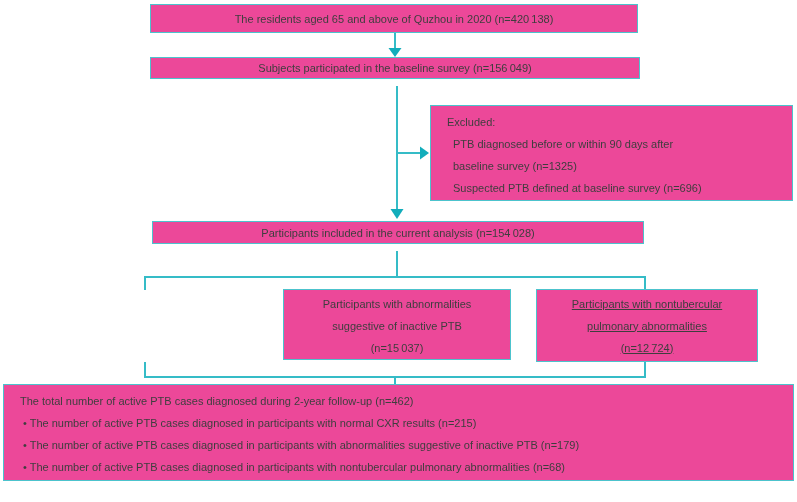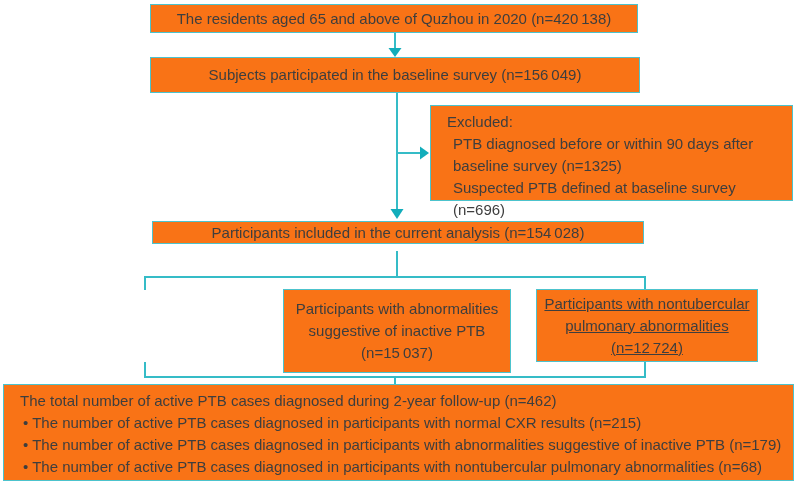--- a/index.html
+++ b/index.html
@@ -15,22 +15,22 @@
     width:797px;height:502px;
     background:var(--bg);
     font-family:"Liberation Sans","DejaVu Sans",sans-serif;
     color:var(--text);
     overflow:hidden;
   }
   .fc-box{
     position:absolute;
     box-sizing:border-box;
     border:1.5px solid var(--box-border);
-    background:#f97316;
-    font-size:15px;
+    background:#ec4899;
+    font-size:11px;
     line-height:22px;
     color:var(--text);
   }
   .fc-box.center{
     display:flex;
     align-items:center;
     justify-content:center;
     text-align:center;
   }
   .pre{white-space:pre-line;}
@@ -69,37 +69,37 @@
     <line x1="645" y1="362" x2="645" y2="378"></line>
     <line x1="145" y1="377" x2="645" y2="377"></line>
     <line x1="395" y1="377" x2="395" y2="392"></line>
     <polygon points="388.5,390 401.5,390 395,400"></polygon>
   </svg>
 
   <div class="fc-box center" style="left:150px;top:4px;width:488px;height:29px;">
     <span>The residents aged 65 and above of Quzhou in 2020 (n=420 138)</span>
   </div>
 
-  <div class="fc-box center" style="left:150px;top:57px;width:490px;height:36px;">
+  <div class="fc-box center" style="left:150px;top:57px;width:490px;height:22px;">
     <span>Subjects participated in the baseline survey (n=156 049)</span>
   </div>
 
   <div class="fc-box left-text" style="left:430px;top:105px;width:363px;height:96px;">
     <div>Excluded:</div>
     <div class="excl-line">PTB diagnosed before or within 90 days after</div>
     <div class="excl-line">baseline survey (n=1325)</div>
     <div class="excl-line">Suspected PTB defined at baseline survey (n=696)</div>
   </div>
 
   <div class="fc-box center" style="left:152px;top:221px;width:492px;height:23px;">
     <span>Participants included in the current analysis (n=154 028)</span>
   </div>
 
 
-  <div class="fc-box center pre" style="left:283px;top:289px;width:228px;height:84px;">
+  <div class="fc-box center pre" style="left:283px;top:289px;width:228px;height:71px;align-items:flex-end;">
     <span class="pre">Participants with abnormalities
 suggestive of inactive PTB
 (n=15 037)</span>
   </div>
 
   <div class="fc-box center pre" style="left:536px;top:289px;width:222px;height:73px;text-decoration:underline;">
     <span class="pre">Participants with nontubercular
 pulmonary abnormalities
 (n=12 724)</span>
   </div>

